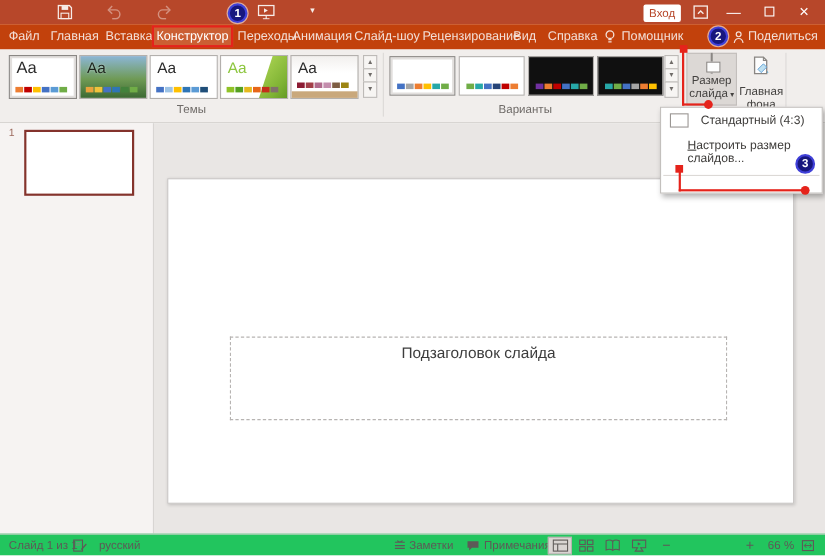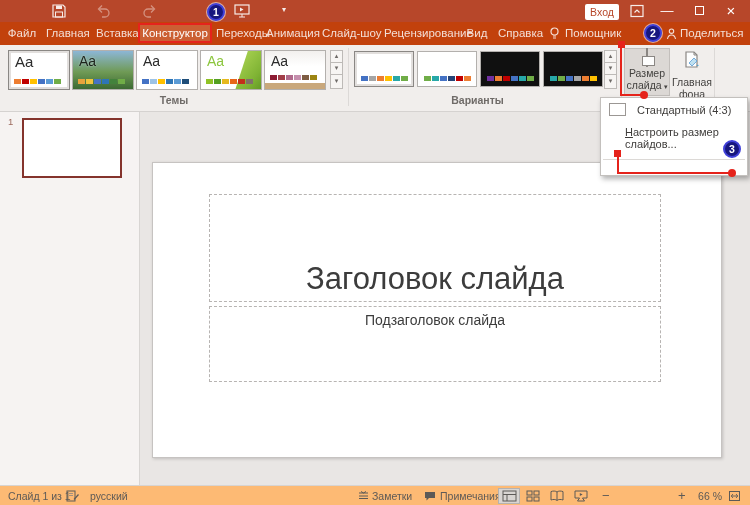--- a/index.html
+++ b/index.html
@@ -20,21 +20,21 @@
   .maxbox{display:inline-block;width:9px;height:9px;border:1px solid #fff;margin-top:6px;}
 
   
   .tab{position:absolute;top:0;height:23px;line-height:23px;color:#f3ded6;font-size:11.5px;
        text-align:center;padding:0 4px;white-space:nowrap;}
   .tab-active{left:138px;top:1px;width:74px;height:20px;line-height:17px;color:#ffffff;
        border:2px solid #e5231b;background:rgba(255,255,255,0.16);padding:0;}
 
   
   #ribbon{left:0;top:45px;width:750px;height:67px;background:#f1eeec;border-bottom:1px solid #d5d2d0;}
-  .grp-label{position:absolute;top:49px;height:13px;font-size:10.5px;color:#6f6b68;text-align:center;font-weight:bold;}
+  .grp-label{position:absolute;top:49px;height:13px;font-size:10.5px;color:#6f6b68;text-align:center;}
   .vsep{position:absolute;top:3px;width:1px;height:58px;background:#dcd9d7;}
   .thumb{position:absolute;top:5px;width:62px;height:40px;background:#fff;border:1px solid #b3b0ad;overflow:hidden;}
   .thumb.sel{border:1px solid #8a8784;box-shadow:0 0 0 2px #e2dfdd inset;}
   .vthumb{position:absolute;top:6px;width:60px;height:36px;background:#fff;border:1px solid #b3b0ad;overflow:hidden;}
   .vthumb.sel{border:1px solid #8a8784;box-shadow:0 0 0 2px #e2dfdd inset;}
   .vthumb.dark{background:#101010;}
   .aa{position:absolute;left:6px;top:2px;font-size:14px;color:#2b2b2b;}
   .dots{position:absolute;left:5px;bottom:5px;white-space:nowrap;font-size:0;}
   .dots .sw{display:inline-block;width:7px;height:5px;margin-right:1px;}
   .vdots{position:absolute;left:6px;bottom:5px;white-space:nowrap;font-size:0;}
@@ -74,21 +74,21 @@
   #canvas{left:140px;top:112px;width:610px;height:373px;background:#e9e6e4;}
   #page{position:absolute;left:12px;top:50px;width:570px;height:296px;background:#ffffff;
         border:1px solid #c6c3c1;box-shadow:1px 1px 3px rgba(0,0,0,0.18);}
   .ph{position:absolute;border:1px dashed #b7b4b2;}
   #ph-title{left:56px;top:31px;width:452px;height:108px;display:flex;align-items:flex-end;justify-content:center;}
   #ph-title .t{font-size:31px;color:#3c3c3c;font-weight:300;padding-bottom:4px;white-space:nowrap;}
   #ph-sub{left:56px;top:143px;width:452px;height:76px;text-align:center;}
   #ph-sub .t{font-size:14px;color:#3c3c3c;padding-top:5px;}
 
   
-  #statusbar{left:0;top:485px;width:750px;height:20px;background:#fdba74;border-top:1px solid #d7d4d2;
+  #statusbar{left:0;top:485px;width:750px;height:20px;background:#22c55e;border-top:1px solid #d7d4d2;
              font-size:10.5px;color:#5d5a57;}
   .sb{position:absolute;top:0;height:20px;line-height:20px;white-space:nowrap;}
   .viewbtn{position:absolute;top:2px;width:22px;height:16px;text-align:center;}
   .viewbtn.sel{background:#d9d5d2;border:1px solid #b6b2af;}
   svg{display:block;}
 </style>
 </head>
 <body>
 
 <div id="app">
@@ -240,23 +240,20 @@
     <div class="vsep" style="left:714px"></div>
   </div>
 
   <div id="thumb-panel" class="abs">
     <div id="slide-num">1</div>
     <div id="slide-thumb"></div>
   </div>
 
   <div id="canvas" class="abs">
     <div id="page">
-      <div id="ph-title" class="ph">
-        <span class="t">Заголовок слайда</span>
-      </div>
       <div id="ph-sub" class="ph">
         <div class="t">Подзаголовок слайда</div>
       </div>
     </div>
   </div>
 
   <div id="slide-size-menu" class="abs">
     <div class="mi" style="height:25px">
       <span class="mi-icon43"></span>
       <span class="mi-text" style="top:6px">Стандартный (4:3)</span>

